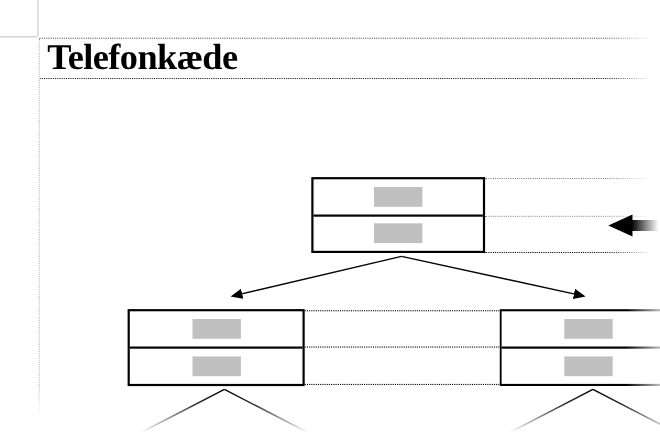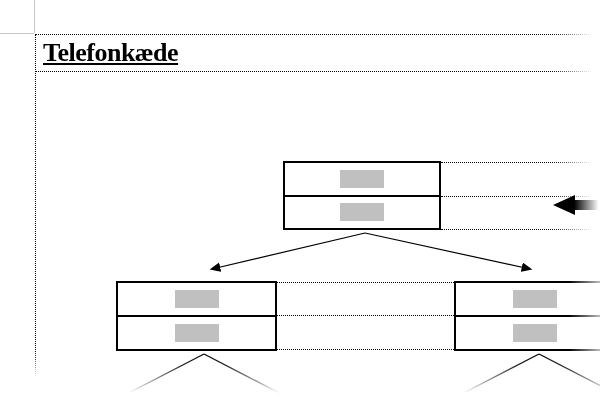--- a/index.html
+++ b/index.html
@@ -18,22 +18,22 @@
   .margin-v{position:absolute;left:34px;top:0;width:1px;height:33px;background:var(--margin-guide);}
   .margin-h{position:absolute;left:0;top:33px;width:34px;height:1px;background:var(--margin-guide);}
   
   .title-cell{
     position:absolute;left:36px;top:34px;width:561px;height:36px;
     border-top:1px dotted var(--line);
     border-bottom:1px dotted var(--line);
   }
   .title-cell h1{
     margin:0;padding:0 0 0 7px;
-    font-size:26px;line-height:36px;font-weight:bold;color:var(--line);
-    letter-spacing:-0.5px;white-space:nowrap;text-decoration:underline;
+    font-size:33px;line-height:36px;font-weight:bold;color:var(--line);
+    letter-spacing:-0.5px;white-space:nowrap;
   }
   
   .gridline-vert{
     position:absolute;left:35px;top:34px;width:0;height:346px;
     border-left:1px dotted var(--line);
   }
   
   .gridline-h{position:absolute;height:0;border-top:1px dotted var(--line);}
   .gl-root-top{left:441px;top:162px;width:156px;}
   .gl-root-mid{left:441px;top:196px;width:156px;}

